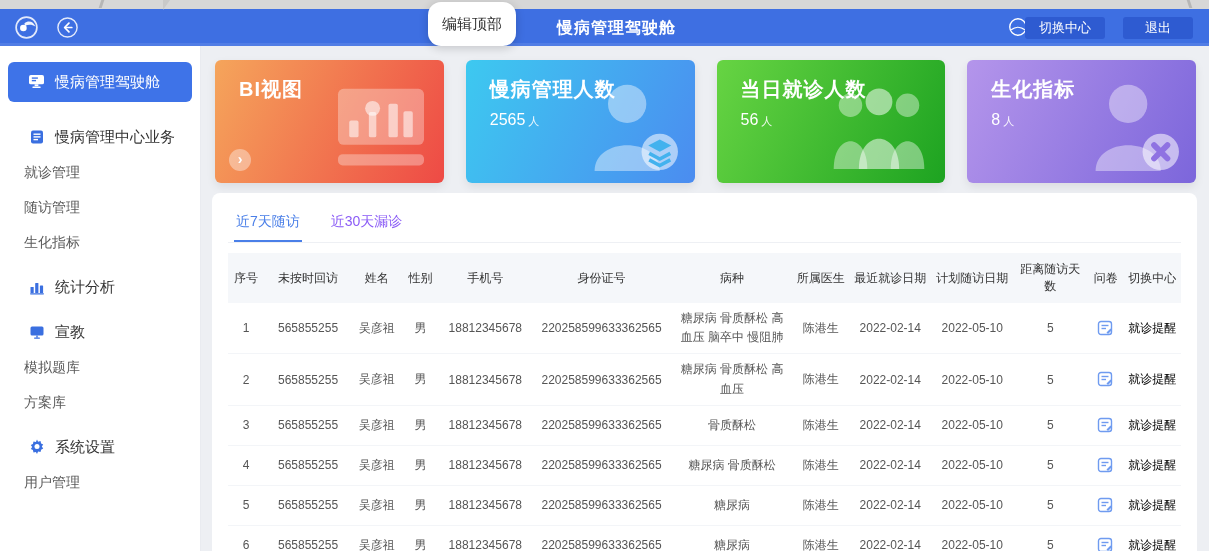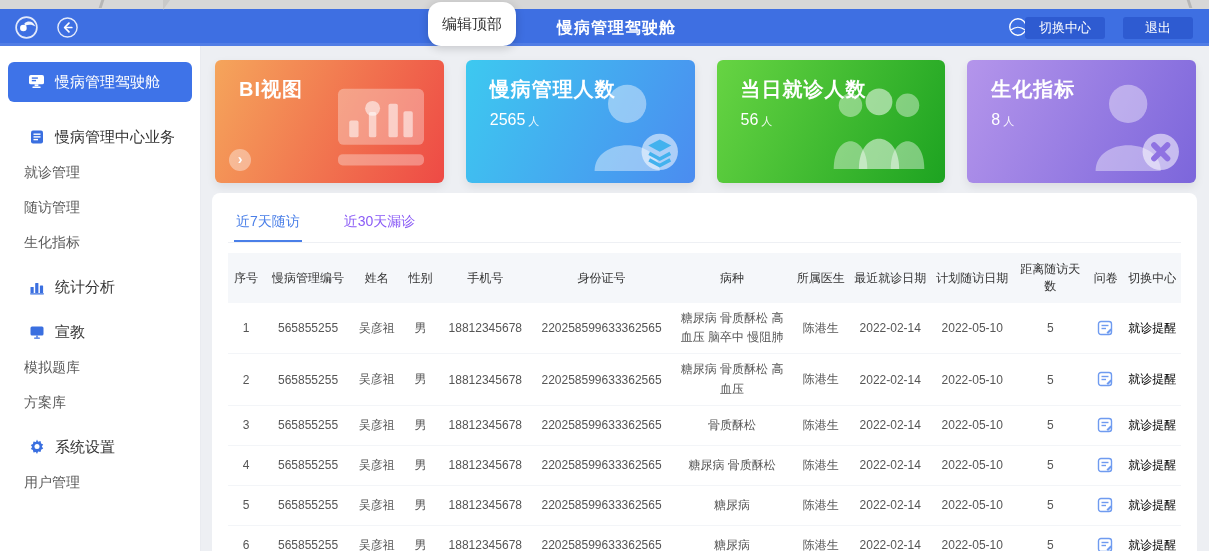--- a/index.html
+++ b/index.html
@@ -50,21 +50,21 @@
   .card-stat { margin-top:8px; font-size:16px; }
   .card-unit { font-size:11px; opacity:.9; margin-left:3px; }
   .card-ico { position:absolute; right:14px; bottom:8px; }
   .card-arrow { position:absolute; left:14px; bottom:12px; width:22px; height:22px; border-radius:50%;
     background:rgba(255,255,255,.38); color:#fff; font-size:14px; font-weight:bold; text-align:center;
     line-height:21px; cursor:pointer; }
 
   
   .panel { position:absolute; top:147px; left:11px; right:12px; bottom:-30px; background:#fff;
            border-radius:8px; padding:10px 16px; }
-  .tabs { display:flex; gap:40px; border-bottom:1px solid #eef0f4; padding:4px 6px 0 6px; }
+  .tabs { display:flex; gap:27px; border-bottom:1px solid #eef0f4; padding:4px 6px 0 6px; }
   .tab { font-size:14px; color:#8b5cf6; padding:6px 2px 9px 2px; cursor:pointer; }
   .tab.active { color:#4a7fe8; border-bottom:2px solid #4a7fe8; }
   table { width:100%; table-layout:fixed; border-collapse:collapse; margin-top:10px; }
   th { background:#f5f7fa; color:#333; font-weight:500; font-size:12px; padding:8px 2px; }
   td { color:#555; font-size:12px; text-align:center; padding:11px 2px; border-bottom:1px solid #f3f5f8;
        white-space:nowrap; overflow:hidden; }
   td.col-disease { white-space:normal; line-height:1.6; padding:6px 4px; }
   th, td { text-align:center; }
   .remind-link { color:#000000; text-decoration:none; cursor:pointer; }
   .form-ico { display:inline-block; width:17px; height:17px; vertical-align:middle; cursor:pointer; }
@@ -261,21 +261,21 @@
           <col style="width:6%">
         <col style="width:8.6%">
           <col style="width:8.6%">
           <col style="width:7.8%">
           <col style="width:3.8%">
         <col style="width:6%">
       </colgroup>
       <thead>
         <tr>
             <th>序号</th>
-            <th>慢病管理编号</th>
+            <th>未按时回访</th>
             <th>姓名</th>
             <th>性别</th>
             <th>手机号</th>
             <th>身份证号</th>
             <th>病种</th>
             <th>所属医生</th>
             <th>最近就诊日期</th>
             <th>计划随访日期</th>
             <th>距离随访天数</th>
             <th>问卷</th>

